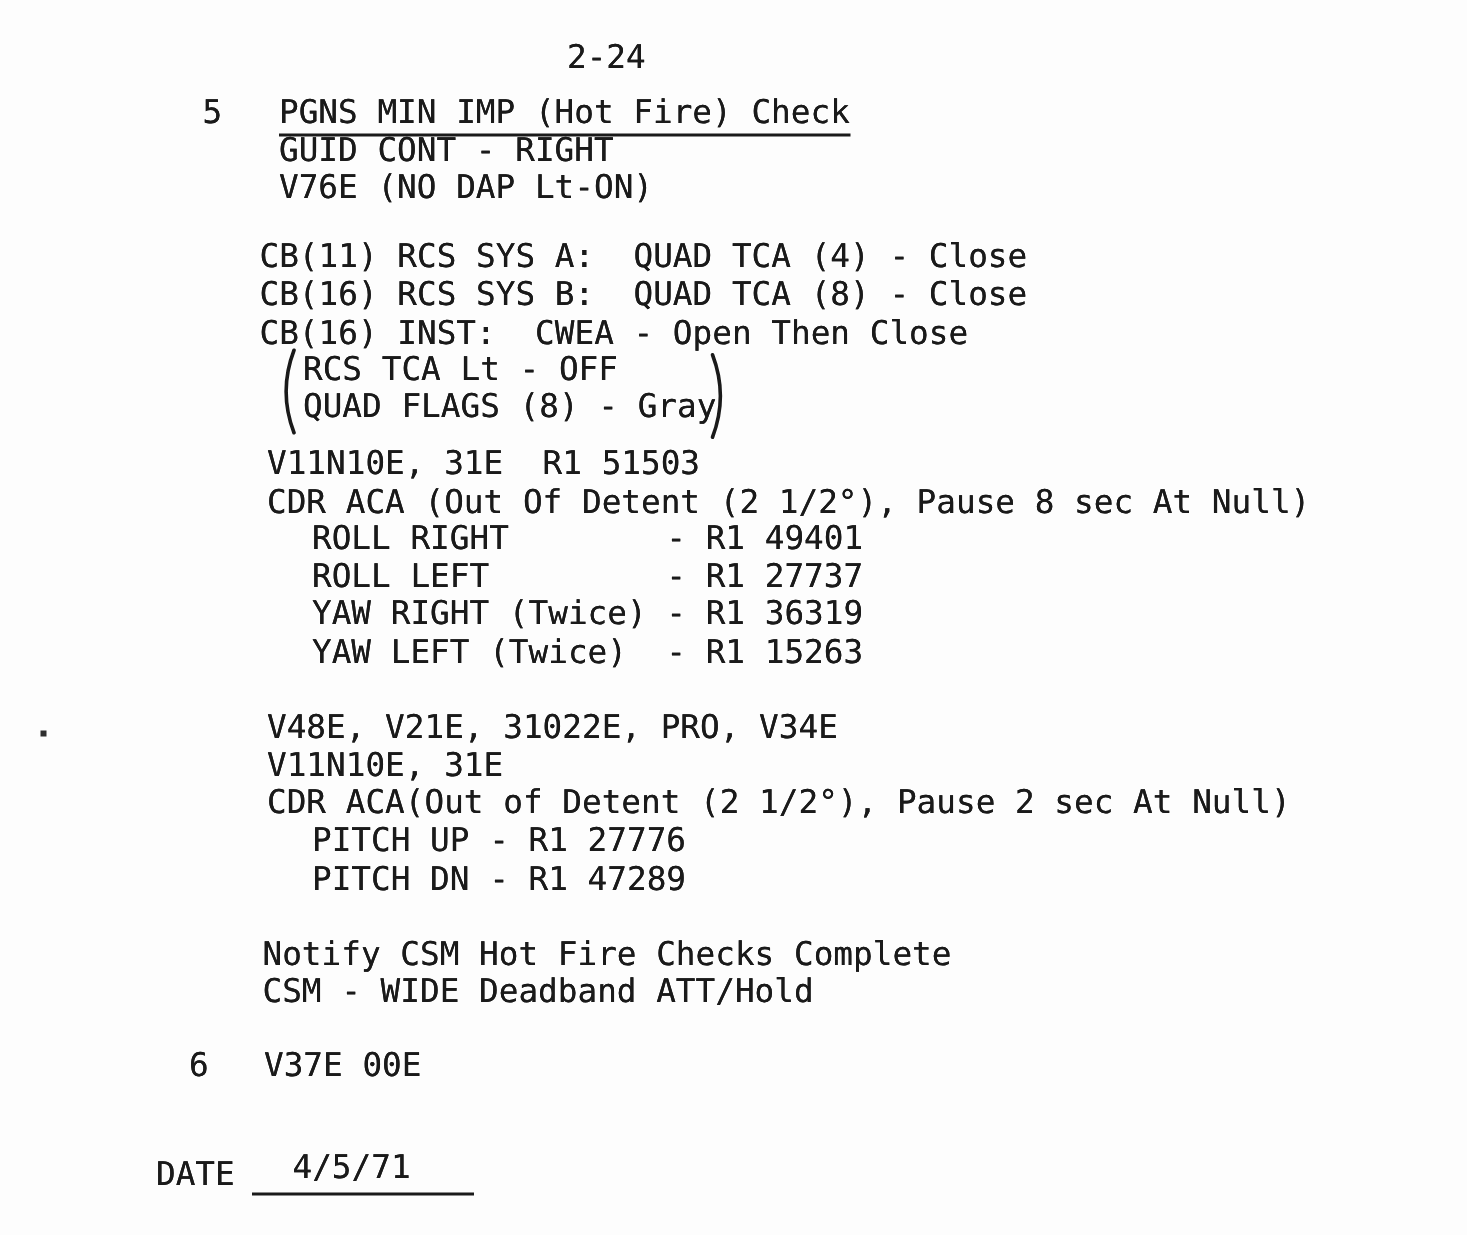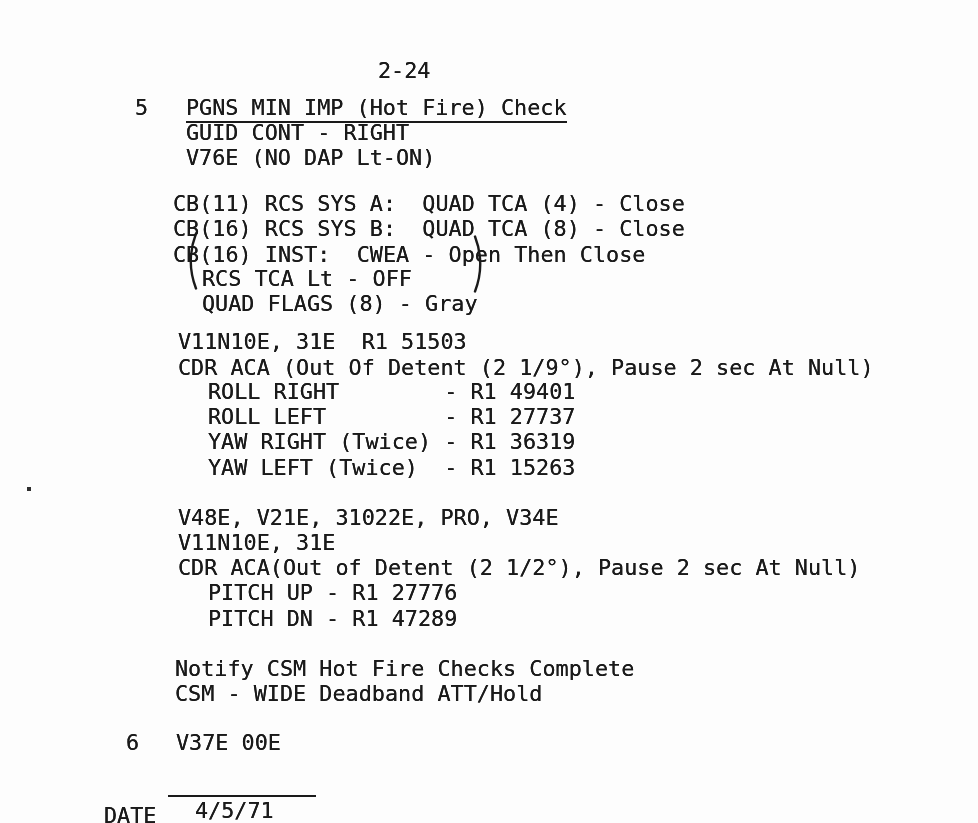--- a/index.html
+++ b/index.html
@@ -12,21 +12,20 @@
     color: var(--ink, #1a1a1a);
     font-family: "DejaVu Sans Mono", "Liberation Mono", monospace;
   }
   .line {
     position: absolute;
     font-size: 21.8px;
     line-height: 25px;
     white-space: pre;
     letter-spacing: 0;
     text-shadow: 0 0 0.4px currentColor;
-    margin-top: 32px;
   }
   .underline {
     border-bottom: 2px solid currentColor;
     padding-bottom: 1px;
   }
   .paren {
     position: absolute;
     display: block;
   }
   .speck {
@@ -69,21 +68,21 @@
 <svg class="paren" style="left:183px; top:232px" width="16" height="58" viewBox="0 0 16 58">
   <path d="M13 1.5 Q2.5 29 13 56.5" fill="none" stroke="currentColor" stroke-width="2.4" stroke-linecap="round"></path>
 </svg>
 <div class="line" style="left:202px; top:234px">RCS TCA Lt - OFF</div>
 <div class="line" style="left:202px; top:259px">QUAD FLAGS (8) - Gray</div>
 <svg class="paren" style="left:472px; top:235px" width="16" height="58" viewBox="0 0 16 58">
   <path d="M3 1.5 Q13.5 29 3 56.5" fill="none" stroke="currentColor" stroke-width="2.4" stroke-linecap="round"></path>
 </svg>
 
 <div class="line" style="left:178px; top:297px">V11N10E, 31E  R1 51503</div>
-<div class="line" style="left:178px; top:323px">CDR ACA (Out Of Detent (2 1/9°), Pause 2 sec At Null)</div>
+<div class="line" style="left:178px; top:323px">CDR ACA (Out Of Detent (2 1/2°), Pause 8 sec At Null)</div>
 <div class="line" style="left:208px; top:347px">ROLL RIGHT        - R1 49401</div>
 <div class="line" style="left:208px; top:372px">ROLL LEFT         - R1 27737</div>
 <div class="line" style="left:208px; top:397px">YAW RIGHT (Twice) - R1 36319</div>
 <div class="line" style="left:208px; top:423px">YAW LEFT (Twice)  - R1 15263</div>
 
 <div class="line" style="left:178px; top:473px">V48E, V21E, 31022E, PRO, V34E</div>
 <div class="line" style="left:178px; top:498px">V11N10E, 31E</div>
 <div class="line" style="left:178px; top:523px">CDR ACA(Out of Detent (2 1/2°), Pause 2 sec At Null)</div>
 <div class="line" style="left:208px; top:548px">PITCH UP - R1 27776</div>
 <div class="line" style="left:208px; top:574px">PITCH DN - R1 47289</div>

